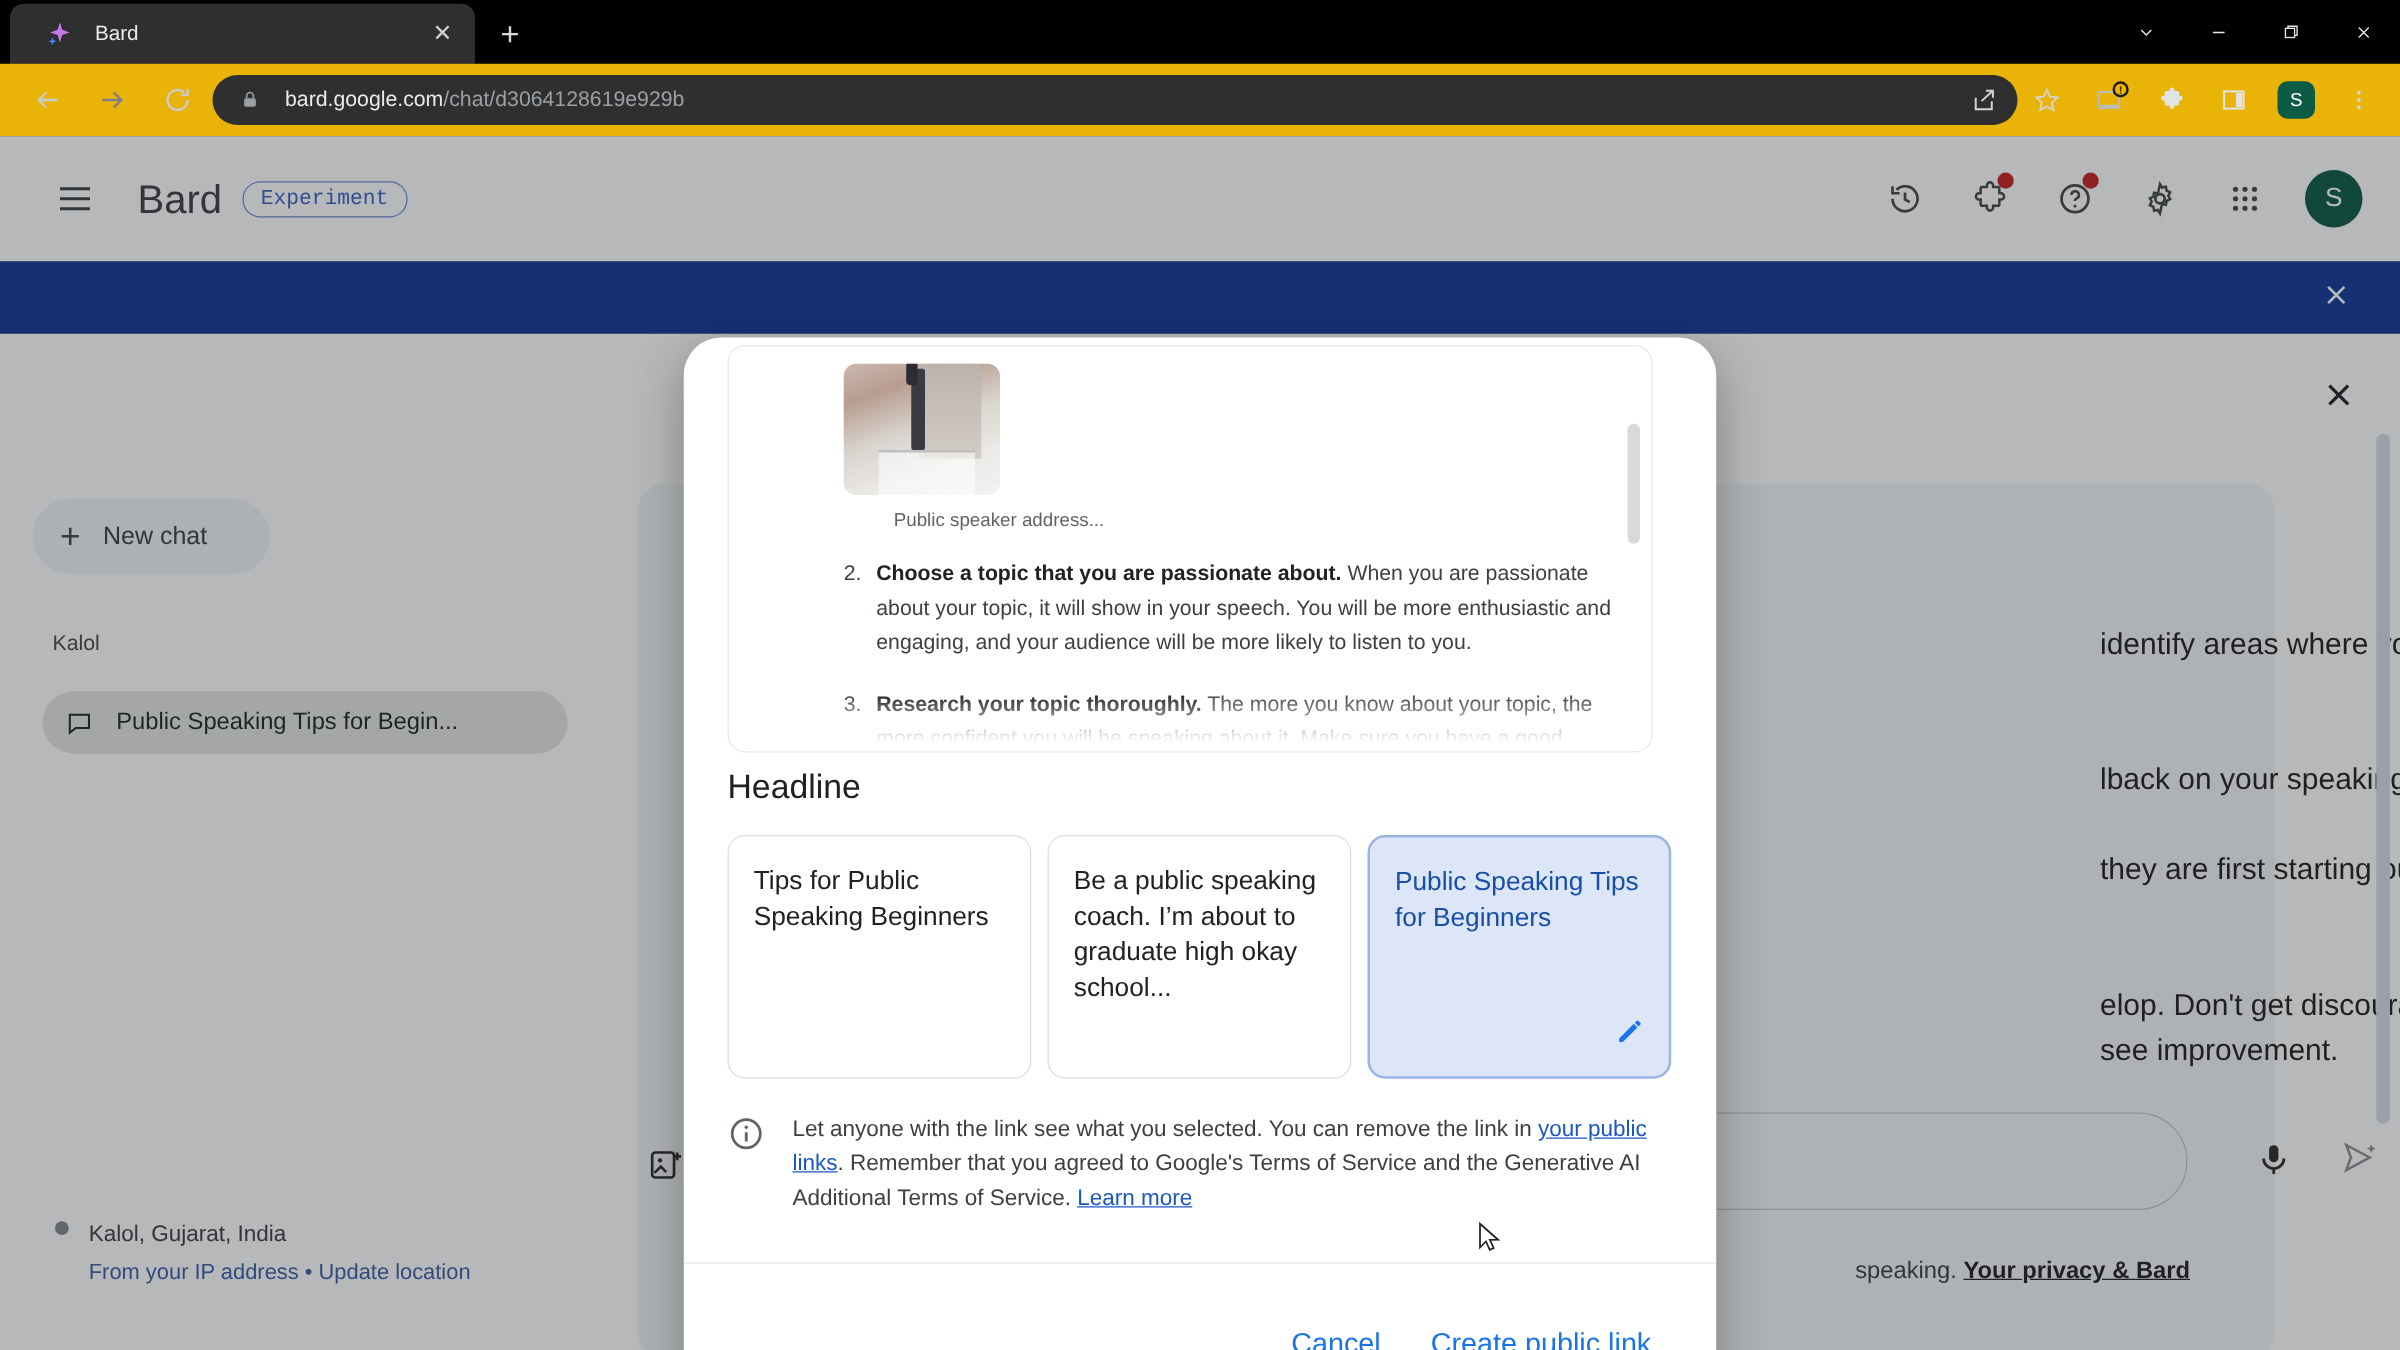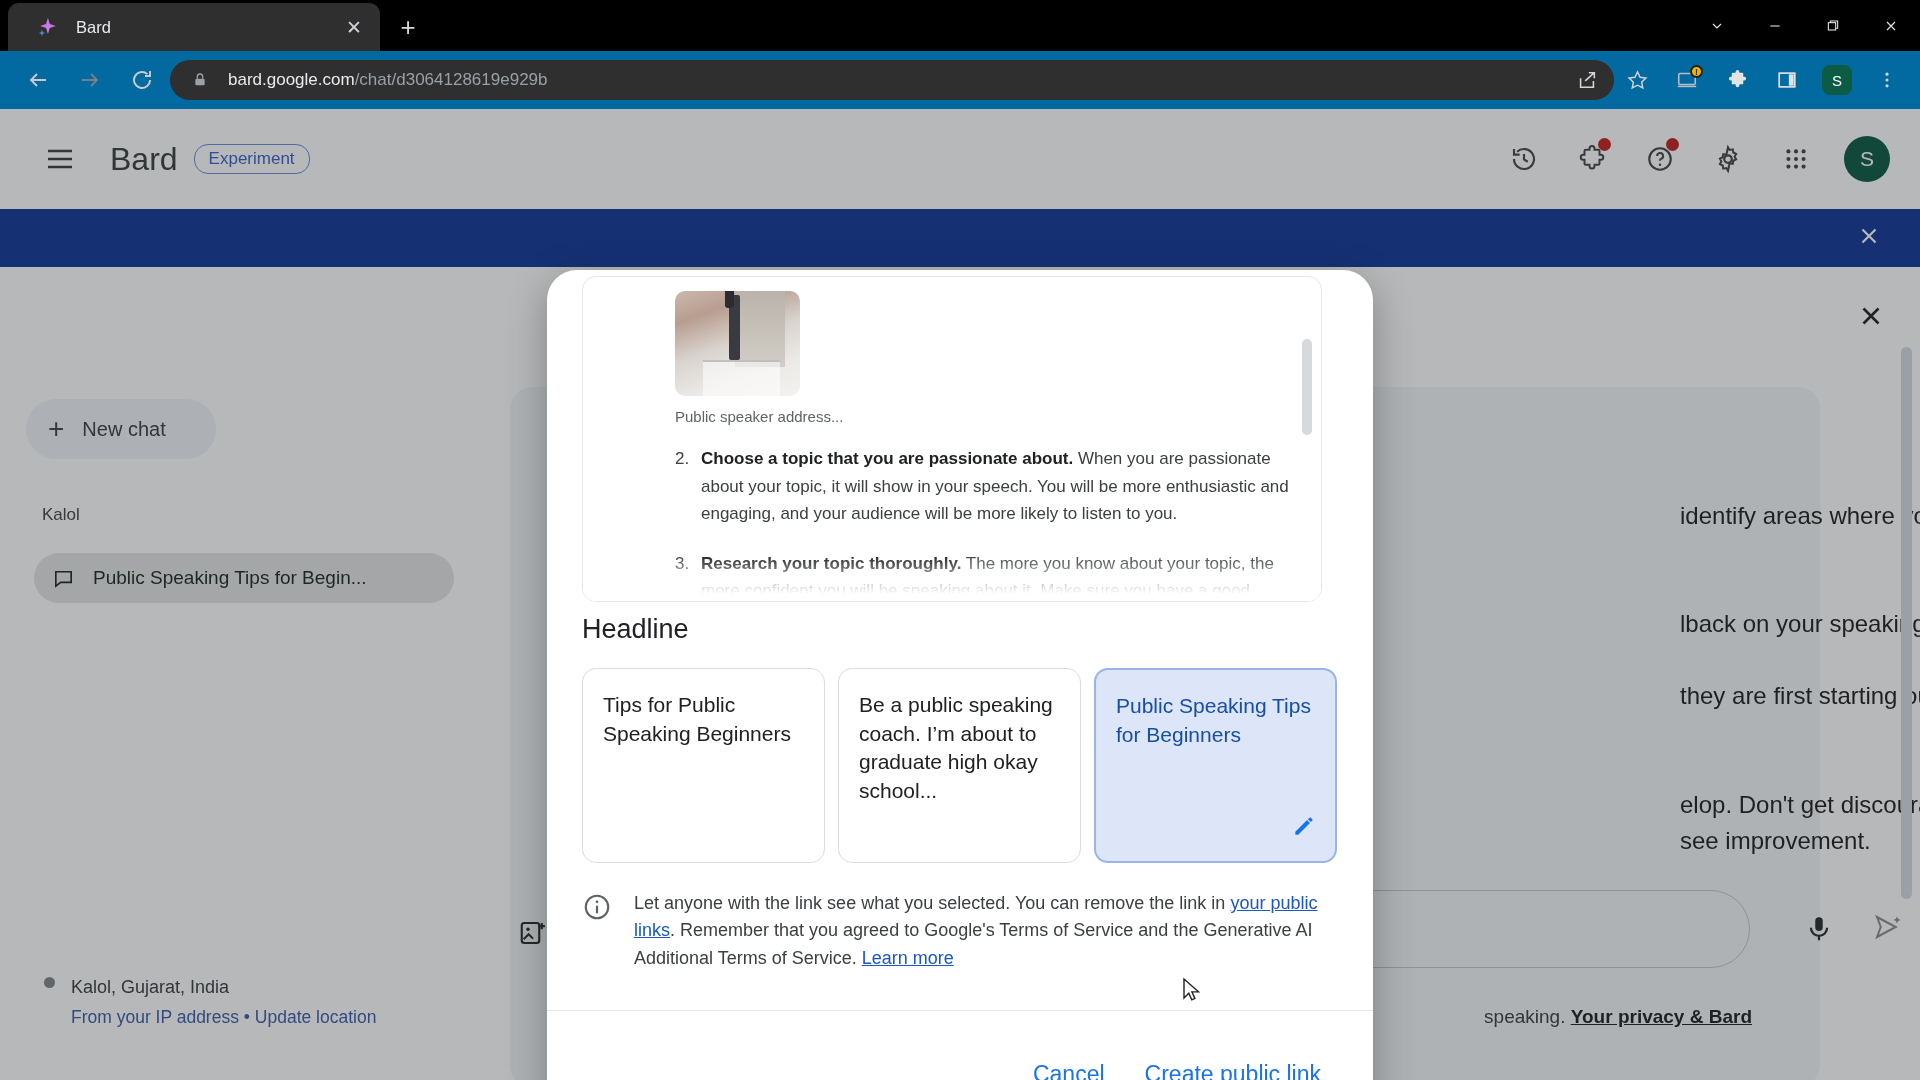--- a/index.html
+++ b/index.html
@@ -36,21 +36,21 @@
     color: #d6d8da; font-size: 26px; border-radius: 50%;
   }
   .wincontrols { position: absolute; right: 0; top: 0; height: 51px; display: flex; align-items: center; }
   .wc {
     width: 58px; height: 51px; display: flex; align-items: center; justify-content: center;
     color: #e6e6e6;
   }
 
   .toolbar {
     position: absolute; top: 51px; left: 0; width: 1920px; height: 58px;
-    background: #0369a1; display: flex; align-items: center;
+    background: #eab308; display: flex; align-items: center;
   }
   .nav-btn {
     width: 40px; height: 40px; margin-left: 12px; border-radius: 50%;
     display: flex; align-items: center; justify-content: center; color: #c9ccce;
   }
   .nav-btn.first { margin-left: 18px; }
   .omnibox {
     position: absolute; left: 170px; top: 9px; width: 1444px; height: 40px;
     background: #2f2f2f; border-radius: 20px; display: flex; align-items: center;
     padding: 0 16px;
@@ -79,21 +79,21 @@
     background: #ffffff;
   }
   .bard-header {
     position: absolute; top: 0; left: 0; width: 1920px; height: 100px;
     display: flex; align-items: center;
   }
   .hamburger { margin-left: 36px; width: 48px; height: 48px; display:flex; align-items:center; justify-content:center; }
   .brand { margin-left: 26px; font-size: 32px; color: #3c4043; font-family: "Liberation Sans", sans-serif; }
   .exp-chip {
     margin-left: 16px; border: 1.5px solid #6a8ddb; color: #3b63c7;
-    border-radius: 14px; padding: 4px 14px; font-size: 17px;
+    border-radius: 14px; padding: 4px 14px; font-size: 17px; font-family: Liberation Mono, monospace;
   }
   .hdr-right { position: absolute; right: 30px; top: 0; height: 100px; display:flex; align-items:center; }
   .hdr-ico {
     width: 56px; height: 56px; margin: 0 6px; border-radius: 50%;
     display:flex; align-items:center; justify-content:center; color: #444746; position: relative;
   }
   .red-dot { position:absolute; top:7px; right:9px; width:13px; height:13px; border-radius:50%; background:#c5221f; }
   .avatar-lg {
     width: 46px; height: 46px; border-radius: 50%; background: #0b5b45; color: #fff;
     font-size: 21px; display:flex; align-items:center; justify-content:center; margin-left: 14px;
@@ -168,21 +168,21 @@
   }
   .pv-inner { position: absolute; inset: 0; padding: 14px 26px 0 92px; }
   .pv-thumb {
     width: 125px; height: 105px; border-radius: 10px; overflow: hidden; position: relative;
     background: linear-gradient(160deg,#cbb8ae 0%,#b89d90 22%,#d8d3cd 48%,#eceae7 75%,#f4f2f0 100%);
   }
   .pv-thumb .suit { position: absolute; left: 48%; top: 0; width: 40%; height: 72%; background: linear-gradient(180deg,#b9b3ab,#d2cdc6); }
   .pv-thumb .tie { position: absolute; left: 43%; top: 4%; width: 9%; height: 62%; background: #3a3a42; border-radius: 2px; }
   .pv-thumb .mic2 { position: absolute; left: 40%; top: -2%; width: 7%; height: 18%; background: #2c2c30; border-radius: 3px; }
   .pv-thumb .podium { position: absolute; left: 22%; bottom: 0; width: 62%; height: 34%; background: rgba(255,255,255,0.55); border-top: 2px solid rgba(180,180,185,0.8); }
-  .pv-cap { margin-top: 12px; font-size: 15px; color: #5f6368; }
+  .pv-cap { margin-top: 12px; font-size: 15px; color: #5f6368; margin-left: 40px; }
   .pv-list { margin-top: 20px; }
   .pv-li { display: flex; margin-bottom: 22px; }
   .pv-num { width: 26px; flex: none; font-size: 17px; color: #3c4043; line-height: 1.62; }
   .pv-body { font-size: 17px; color: #3c4043; line-height: 1.62; }
   .pv-body b { font-weight: bold; color: #202124; }
   .pv-scroll {
     position: absolute; right: 9px; top: 62px; width: 10px; height: 96px;
     background: #d7dadd; border-radius: 6px;
   }
   .pv-fade {

